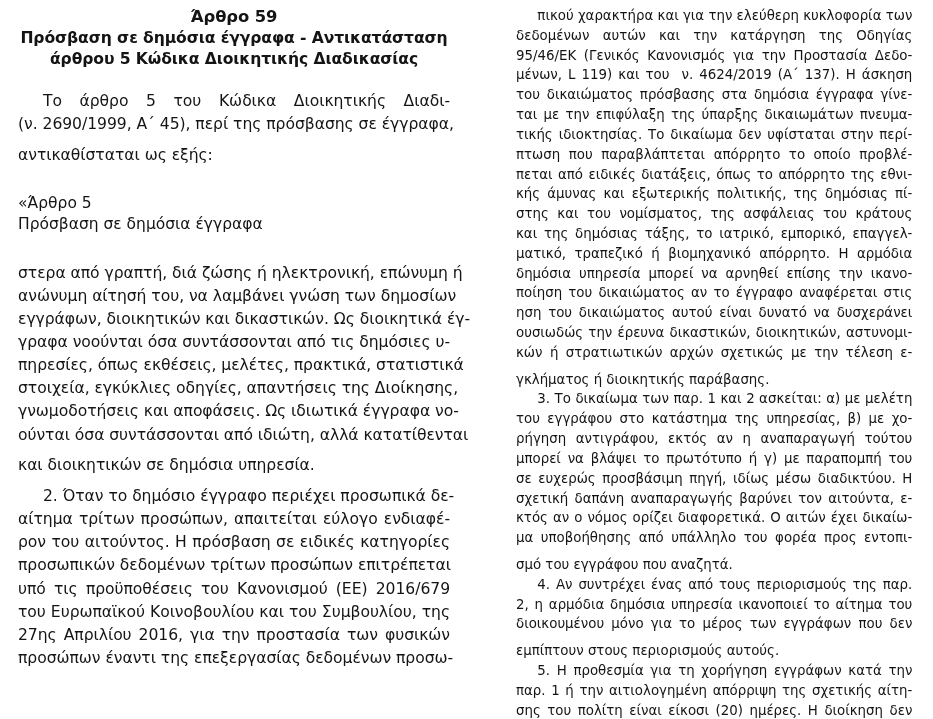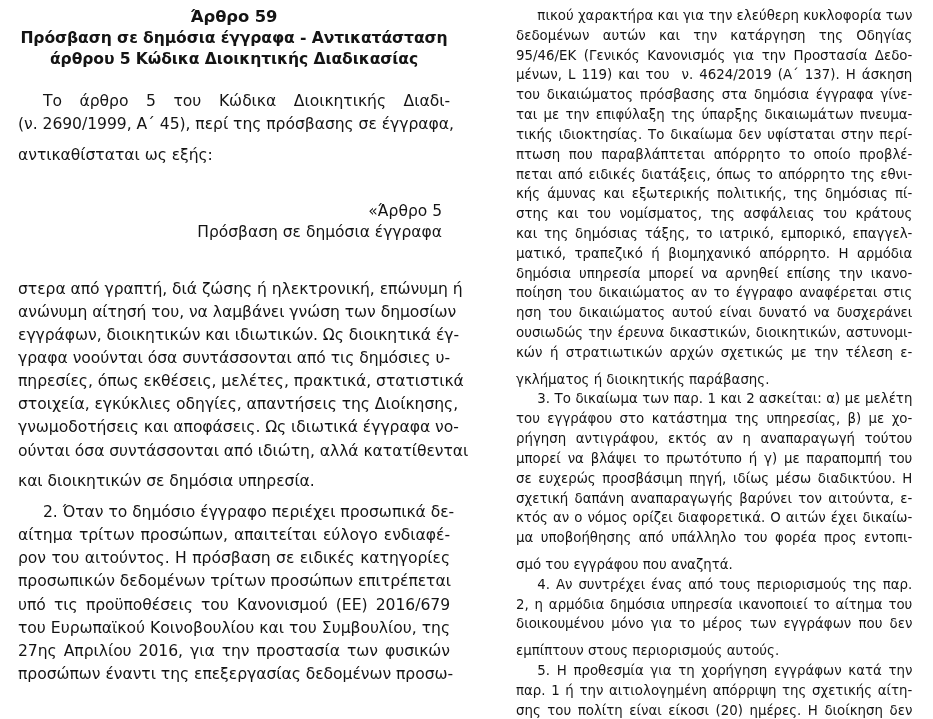--- a/index.html
+++ b/index.html
@@ -59,25 +59,25 @@
   }
   .article-title .line {
     display: block;
     white-space: nowrap;
   }
   .article-title .line.l1 { font-size: 16.4px; }
   .article-title .line.l2,
   .article-title .line.l3 { font-size: 15.6px; }
 
   .sub-title {
-    text-align: right;
+    text-align: left;
     font-weight: normal;
     font-size: 15.5px;
     line-height: 1.38;
-    margin: 8px;
+    margin: 0;
   }
   .sub-title .line { display: block; white-space: nowrap; }
 
   
   p.body-par {
     margin: 0;
     font-size: 15.6px;
     line-height: 1.485;
     text-align: justify;
     text-justify: inter-character;
@@ -131,21 +131,21 @@
       <div class="sub-title">
         <span class="line">«Άρθρο 5</span>
         <span class="line">Πρόσβαση σε δημόσια έγγραφα</span>
       </div>
 
       <div class="spacer-lg"></div>
 
       <p class="body-par">
         <span class="ln">στερα από γραπτή, διά ζώσης ή ηλεκτρονική, επώνυμη ή</span>
         <span class="ln">ανώνυμη αίτησή του, να λαμβάνει γνώση των δημοσίων</span>
-        <span class="ln">εγγράφων, διοικητικών και ιδιωτικών. Ως διοικητικά έγ-</span>
+        <span class="ln">εγγράφων, διοικητικών και δικαστικών. Ως διοικητικά έγ-</span>
         <span class="ln">γραφα νοούνται όσα συντάσσονται από τις δημόσιες υ-</span>
         <span class="ln">πηρεσίες, όπως εκθέσεις, μελέτες, πρακτικά, στατιστικά</span>
         <span class="ln">στοιχεία, εγκύκλιες οδηγίες, απαντήσεις της Διοίκησης,</span>
         <span class="ln">γνωμοδοτήσεις και αποφάσεις. Ως ιδιωτικά έγγραφα νο-</span>
         <span class="ln">ούνται όσα συντάσσονται από ιδιώτη, αλλά κατατίθενται</span>
         <span class="ln last">και διοικητικών σε δημόσια υπηρεσία.</span>
       </p>
 
       <div class="spacer-xs"></div>
 

